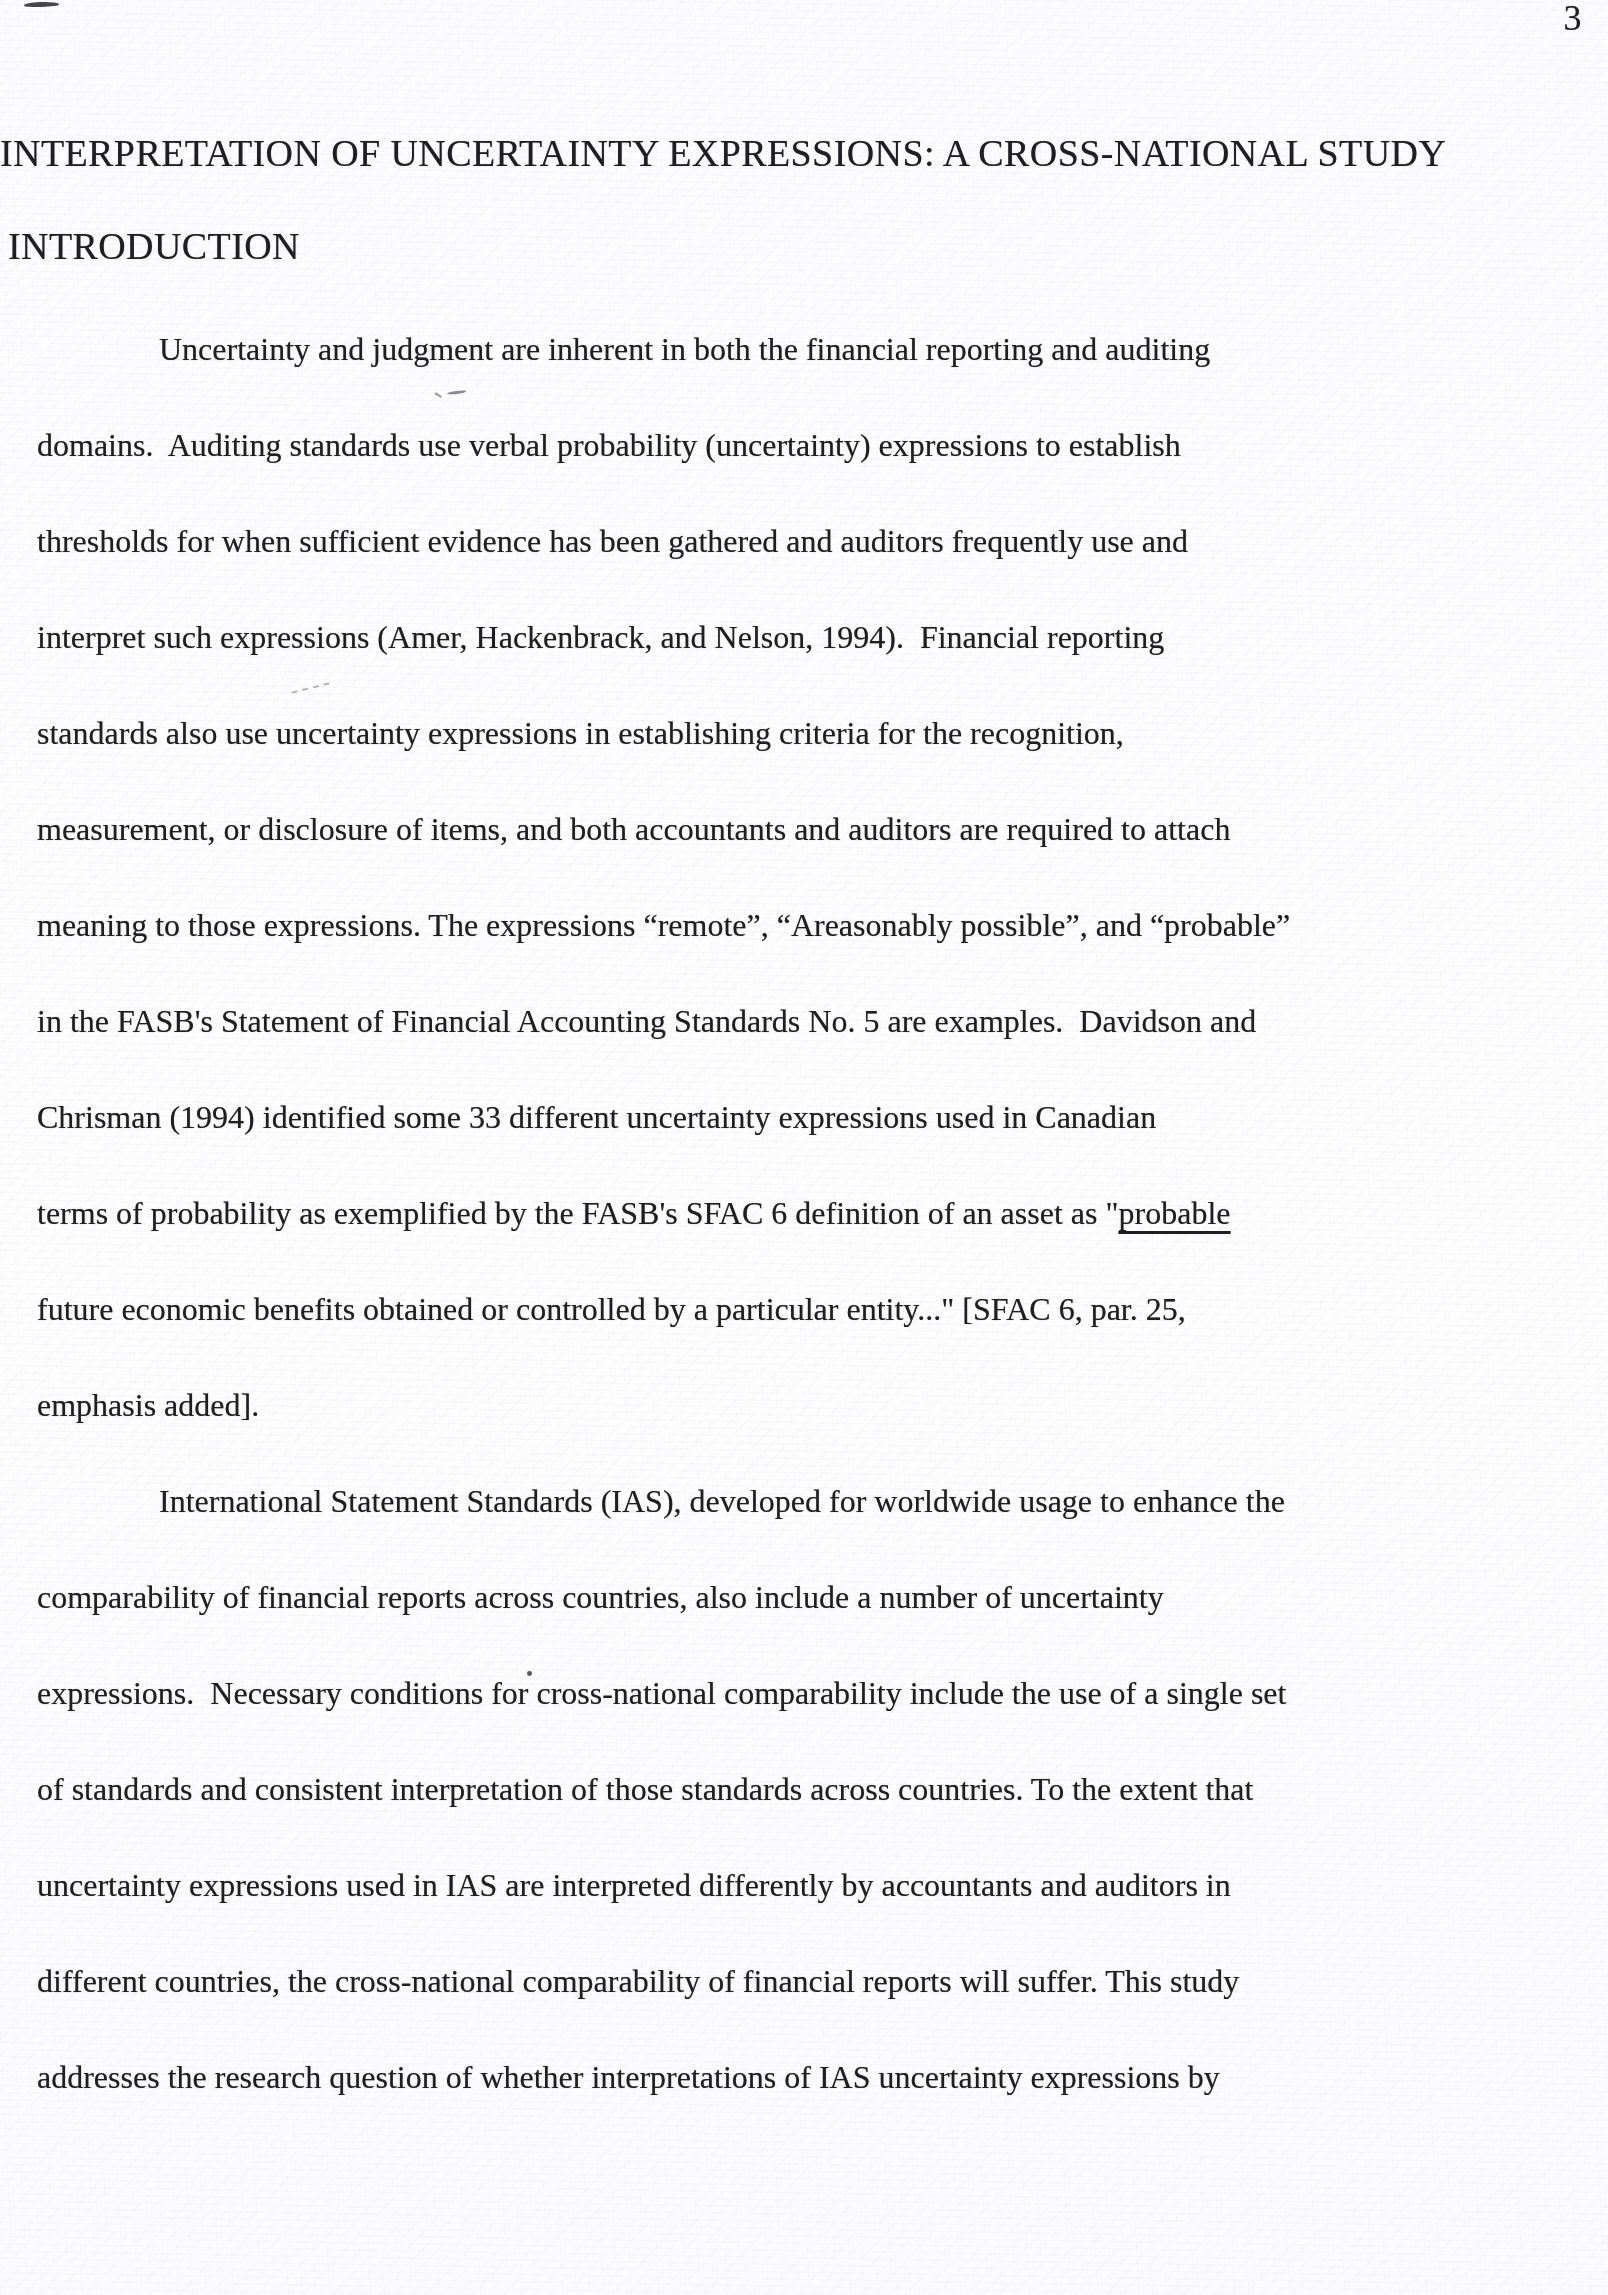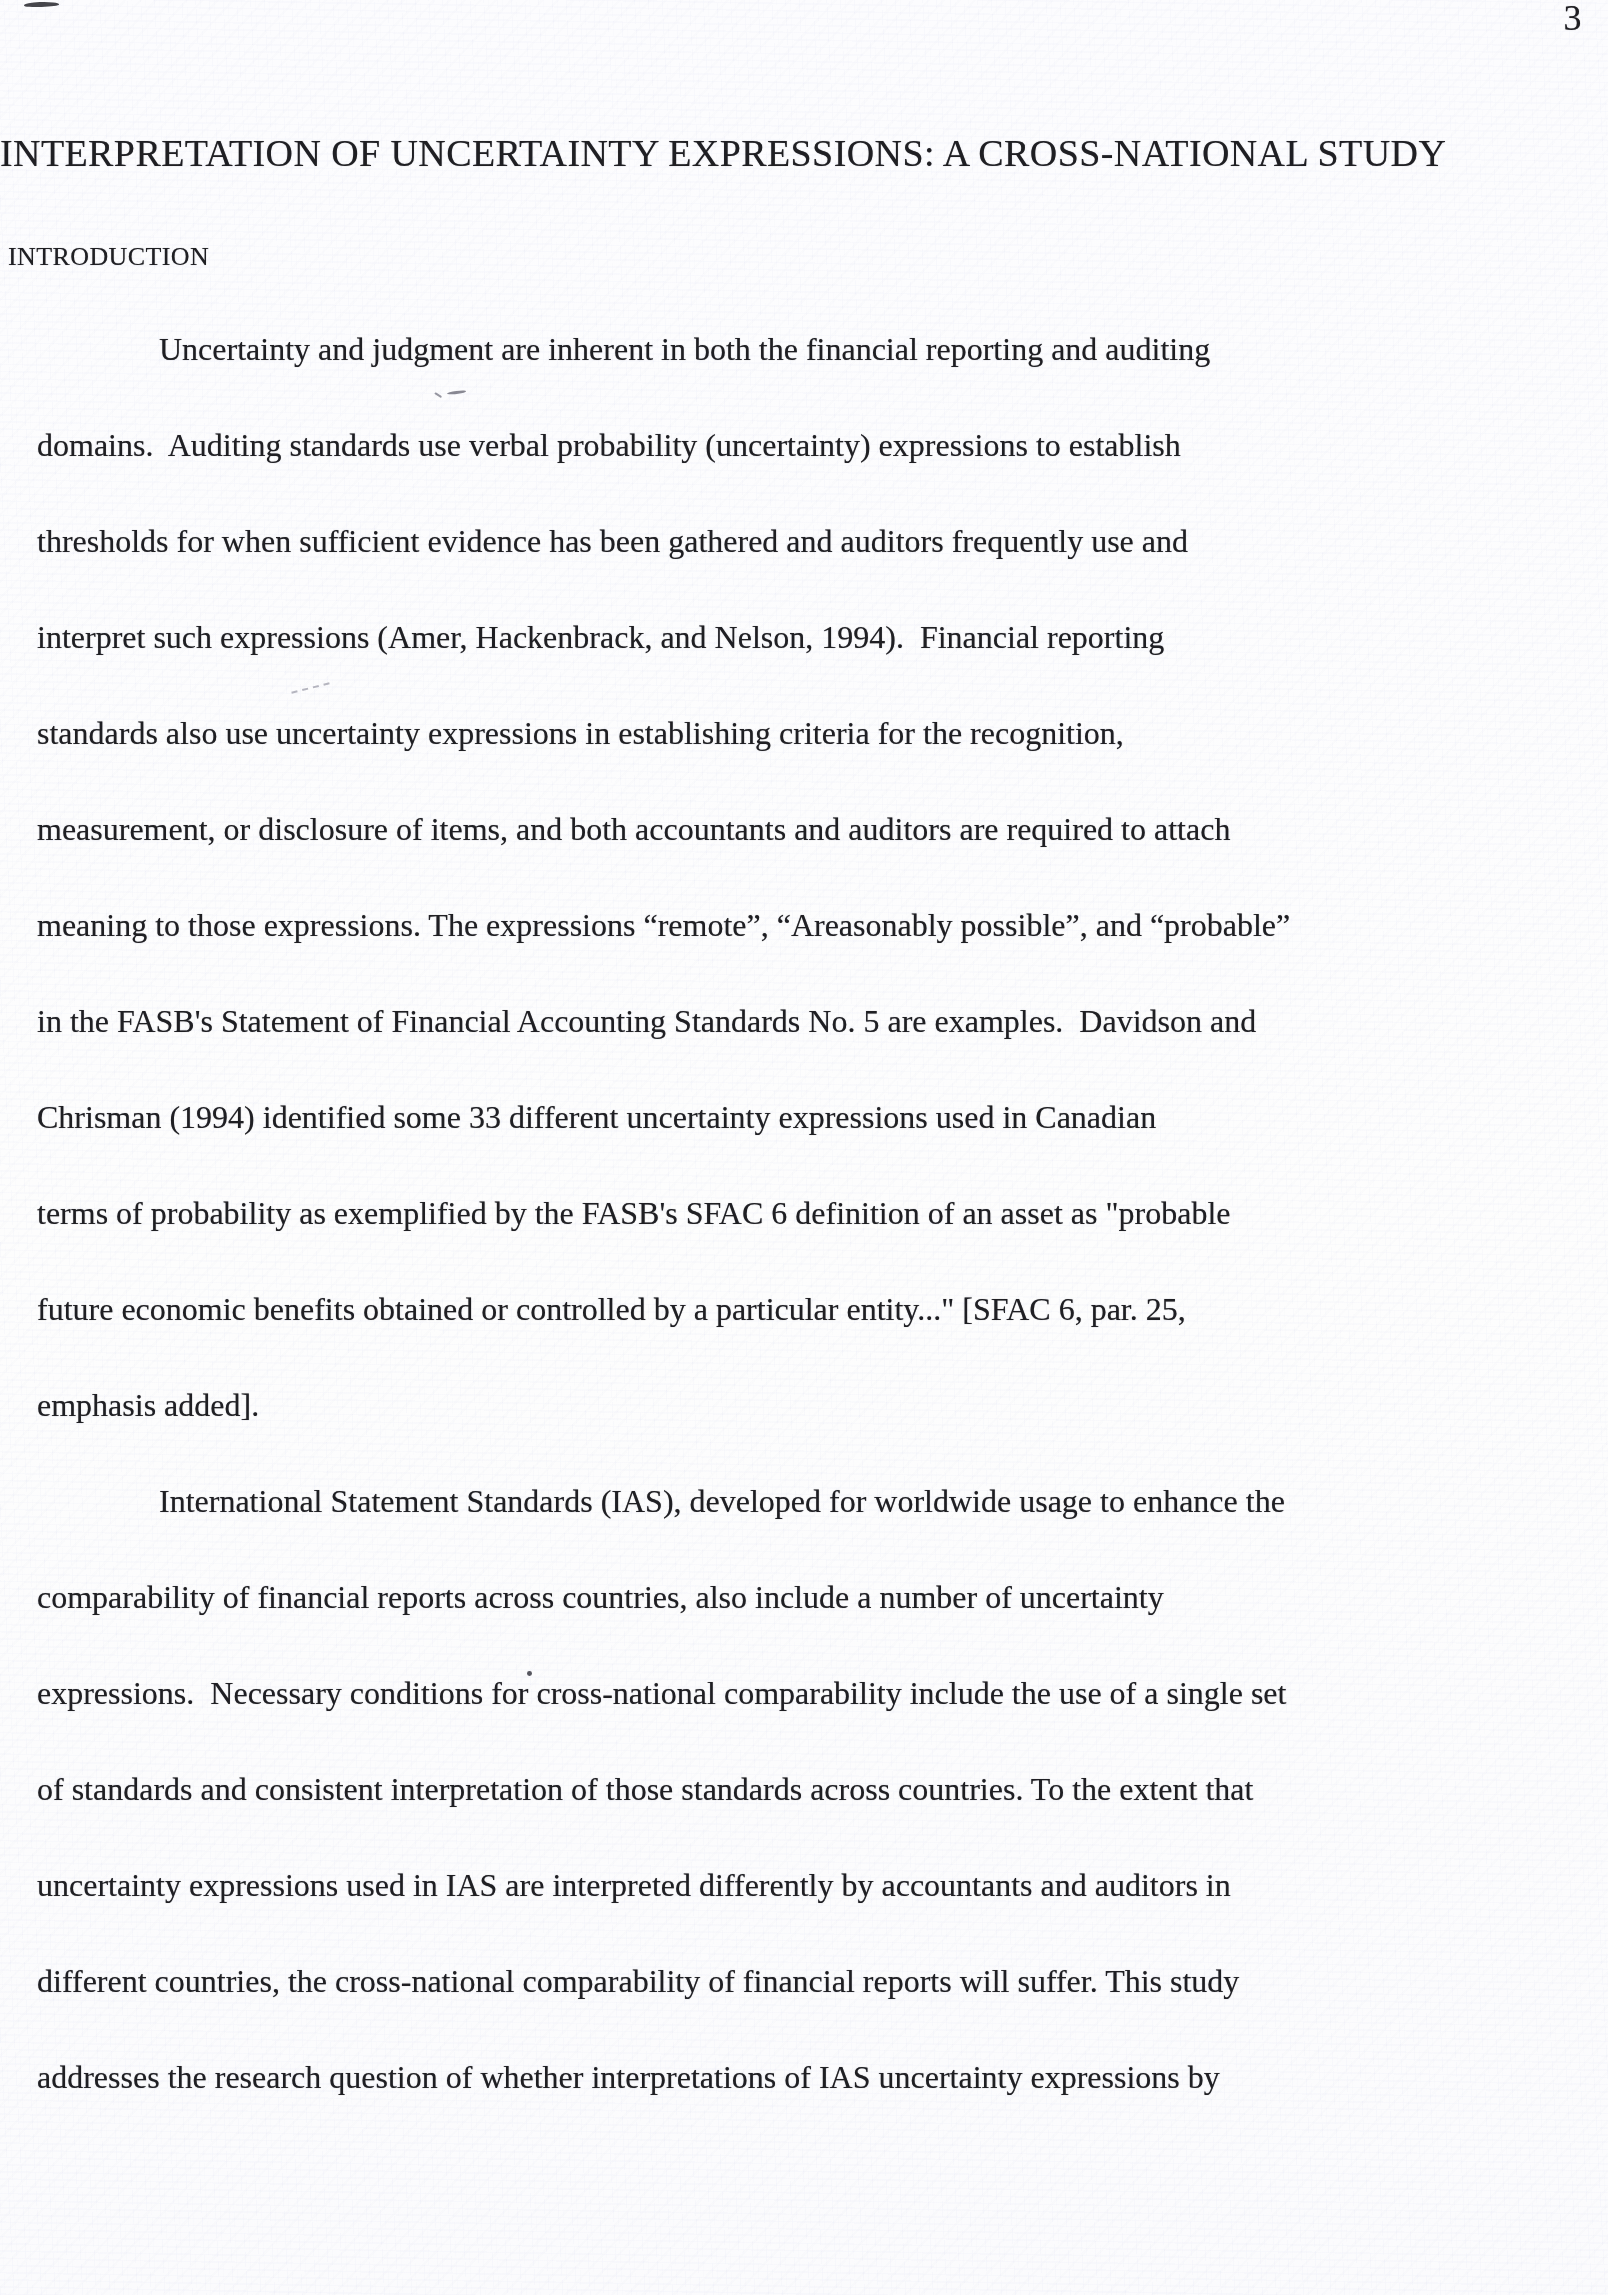--- a/index.html
+++ b/index.html
@@ -42,23 +42,23 @@
     position: absolute;
     top: 134px;
     left: 0;
     font-size: 38px;
     line-height: 1;
     white-space: pre;
     letter-spacing: 0.4px;
   }
   .doc-heading {
     position: absolute;
-    top: 244px;
+    top: 227px;
     left: 8px;
-    font-size: 26px;
+    font-size: 38px;
     line-height: 1;
     white-space: pre;
     letter-spacing: 0.4px;
   }
   .body-text {
     position: absolute;
     top: 301px;
     left: 8px;
     width: 1598px;
   }
@@ -66,20 +66,21 @@
     height: 96px;
     line-height: 96px;
     font-size: 32px;
     white-space: pre;
     margin-left: 29px;
   }
   .body-text .line.indent {
     padding-left: 122px;
   }
   .underlined {
+    text-decoration: underline;
     text-decoration-thickness: 2.8px;
     text-underline-offset: 7.2px;
   }
   
   .artifact { position: absolute; pointer-events: none; }
   .smudge-topleft {
     left: 24px; top: 1.6px;
     width: 35px; height: 4.8px;
     background: #26262c;
     opacity: 0.85;

